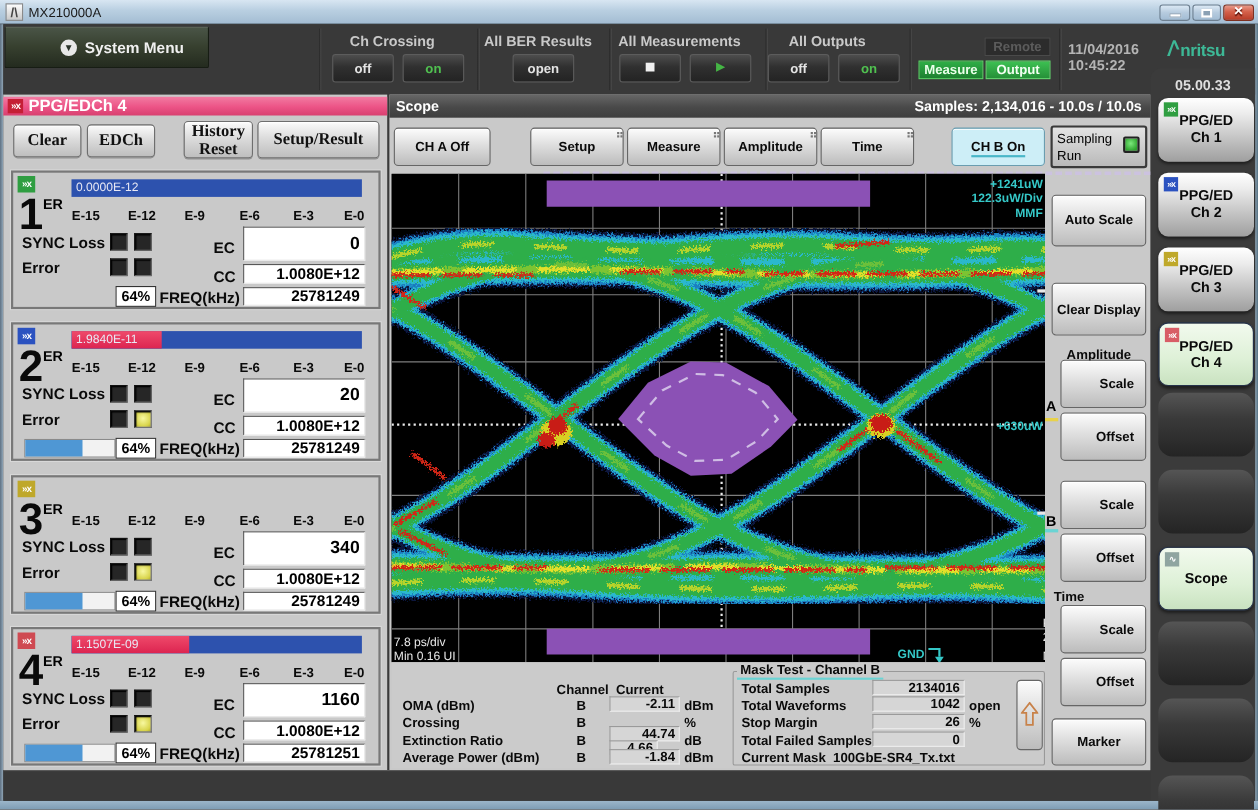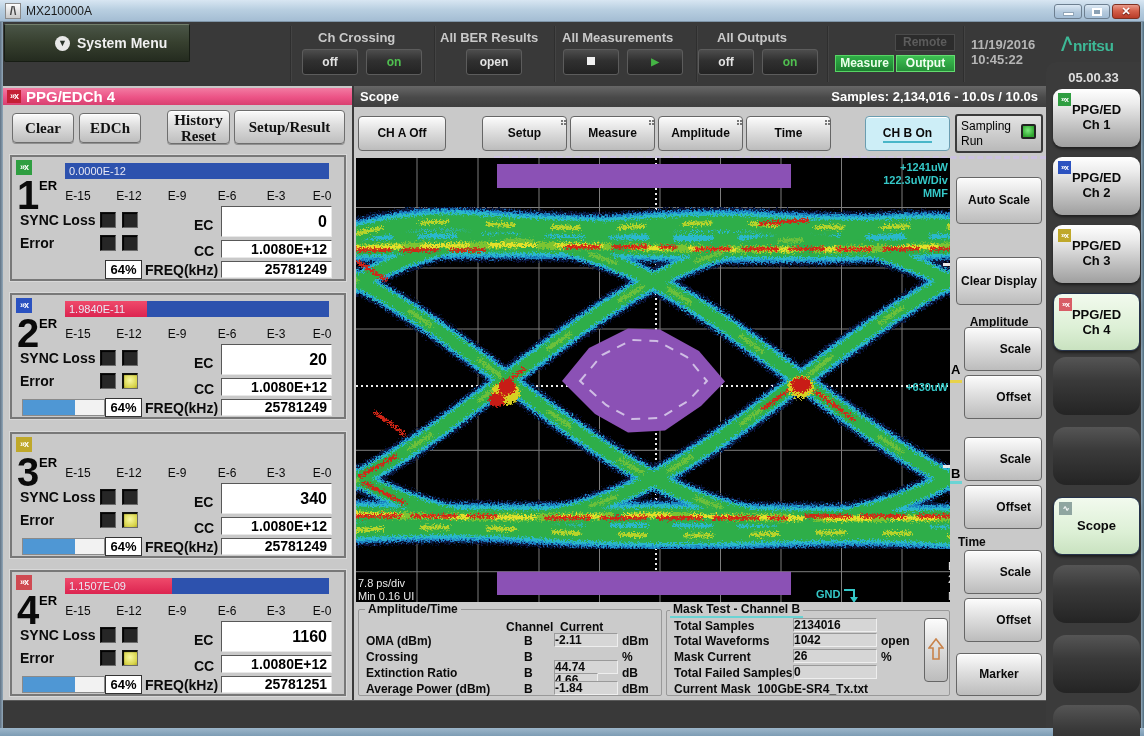--- a/index.html
+++ b/index.html
@@ -28,39 +28,39 @@
 #leftpanel{left:3px;top:86px;width:349px;height:614px;background:#c9c9c9}
 #pinkhdr{left:0;top:2px;width:349px;height:17px;background:linear-gradient(#f27ba2,#ec5386 55%,#d84070);color:#fff;font-weight:bold;font-size:15px}
 .srfbtn{background:linear-gradient(#fbfbfb,#dcdcdc 45%,#bebebe);border:1px solid #6e6e6e;border-radius:4px;box-shadow:inset 0 1px 0 #fff,0 1px 0 #909090;font-family:"Liberation Serif",serif;font-weight:bold;font-size:15px;color:#111;text-align:center}
 .blk{left:7px;width:336px;height:126px;background:#c9c9c9;border:2px solid #787878;box-shadow:0 0 0 1px #d8d8d8}
 .cicon{left:4px;top:3px;width:16px;height:15px;color:#fff;font-size:9px;font-weight:bold;text-align:center;line-height:15px;letter-spacing:-1px}
 .vbar{left:53px;top:6px;width:264px;height:16px;background:#2d52ae;color:#e8e8f4;font-size:11px;line-height:16px;overflow:hidden}
 .vred{position:absolute;left:0;top:0;height:16px;background:linear-gradient(#ef4a6b,#dc2450)}
 .vtxt{position:absolute;left:4px;top:0}
 .bignum{left:5px;top:18px;font-size:40px;font-weight:bold;color:#0a0a0a;line-height:40px}
 .erlbl{left:27px;top:21px;font-size:13px;font-weight:bold}
-.escale{top:32px;font-size:12px;font-weight:normal;color:#0a0a0a}
+.escale{top:32px;font-size:12px;font-weight:bold;color:#0a0a0a}
 .slbl{font-size:14px;font-weight:bold;color:#0a0a0a}
 .ind{width:16px;height:16px;background:#262626;border:1px solid #111;border-right-color:#6a6a6a;border-bottom-color:#6a6a6a;box-shadow:inset 1px 1px 1px #000}
 .ind.lit{background:radial-gradient(circle at 50% 45%,#f8f8a0,#d8d44a 70%,#b0aa28)}
 .wbox{background:#fff;border:1px solid #585858;border-bottom-color:#e8e8e8;border-right-color:#e8e8e8;color:#000;font-weight:bold;text-align:right}
 .pbar{left:10px;top:104px;width:83px;height:17px;background:#f2f2f2;border:1px solid #8a8a8a}
 .pfill{position:absolute;left:0;top:0;height:15px;width:64%;background:#4f97d4}
 .pctbox{left:93px;top:103px;width:37px;height:19px;background:#fff;border:1px solid #333;color:#000;font-weight:bold;font-size:13px;text-align:center;line-height:17px}
 
 #scope{left:354px;top:86px;width:692px;height:614px;background:#c9c9c9}
 #scopehdr{left:0;top:0;width:692px;height:21px;background:linear-gradient(#676767,#494949 55%,#3e3e3e);color:#fff;font-weight:bold;font-size:13px}
 .gbtn{background:linear-gradient(#fcfcfc,#dedede 45%,#bcbcbc);border:1px solid #666;border-radius:4px;box-shadow:inset 0 1px 0 #fff;font-weight:bold;font-size:12px;color:#0a0a0a;text-align:center}
 i.dots{position:absolute;right:3px;top:3px;width:2px;height:2px;background:#777;box-shadow:3px 0 #777,0 3px #777,3px 3px #777}
 #eye{left:2px;top:72px;width:594px;height:444px;background:#000}
 
 .rclbl{font-size:12px;font-weight:bold;color:#0a0a0a;text-align:center;width:86px}
 
 #meas{left:2px;top:516px;width:594px;height:96px;background:#cbcbcb;font-size:12px;font-weight:bold;color:#0a0a0a}
-.mbox{background:#d6d6d6;border:1px solid #9a9a9a;border-bottom-color:#eee;border-right-color:#eee;text-align:left;font-weight:bold}
+.mbox{background:#d6d6d6;border:1px solid #9a9a9a;border-bottom-color:#eee;border-right-color:#eee;text-align:right;font-weight:bold}
 
 #sidebar{left:1046px;top:62px;width:95px;height:666px;background:#3b3b3b;border-top-left-radius:10px}
 .tab{left:7px;width:87px;height:58px;border-radius:9px;background:linear-gradient(#ffffff,#ececec 25%,#bdbdbd 70%,#9f9f9f);box-shadow:0 2px 3px rgba(0,0,0,.5);text-align:center;font-weight:bold;font-size:13px;color:#0a0a0a}
 .tab.dark{background:linear-gradient(#555,#3a3a3a 40%,#242424);box-shadow:none;border-radius:13px}
 .tab.act{background:linear-gradient(#f2faee,#ddf0d6 60%,#c9e2c0);border:1px solid #25324a}
 .ticn{position:absolute;left:5px;top:4px;width:13px;height:13px;color:#fff;font-size:8px;font-weight:bold;line-height:13px;text-align:center;letter-spacing:-1px}
 #botstrip{left:3px;top:700px;width:1043px;height:28px;background:#393939;border-top:1px solid #595959}
 </style></head>
 <body>
 
@@ -98,21 +98,21 @@
   <div class="abs dbtn" style="left:624px;top:27px;width:56px;color:#45b545;font-size:10px">▶</div>
   <div class="abs tsep" style="left:693px"></div>
   <div class="abs tlabel" style="left:714px;top:8px">All Outputs</div>
   <div class="abs dbtn" style="left:695px;top:27px;width:56px">off</div>
   <div class="abs dbtn" style="left:759px;top:27px;width:56px;color:#50c050">on</div>
   <div class="abs tsep" style="left:824px"></div>
   <div class="abs" style="left:892px;top:12px;width:60px;height:17px;background:#2c2c2c;border:1px solid #4a4a4a;color:#5c5c5c;font-size:12px;font-weight:bold;text-align:center;line-height:15px">Remote</div>
   <div class="abs" style="left:832px;top:33px;width:59px;height:17px;background:linear-gradient(#2fae46,#1d8030);border:1px solid #57d464;color:#eaffea;font-size:12px;font-weight:bold;text-align:center;line-height:15px">Measure</div>
   <div class="abs" style="left:893px;top:33px;width:59px;height:17px;background:linear-gradient(#3dc052,#259038);border:1px solid #64dc70;color:#f2fff2;font-size:12px;font-weight:bold;text-align:center;line-height:15px">Output</div>
   <div class="abs tsep" style="left:960px"></div>
-  <div class="abs tlabel" style="left:968px;top:15px;color:#b5b5b5">11/19/2016</div>
+  <div class="abs tlabel" style="left:968px;top:15px;color:#b5b5b5">11/04/2016</div>
   <div class="abs tlabel" style="left:968px;top:30px;color:#b5b5b5">10:45:22</div>
   <svg class="abs" style="left:1057px;top:12px" width="76" height="20" viewBox="0 0 76 20">
     <path d="M1,17 L6.4,2.5 L8.6,2.5 L12.3,11 L9.9,11 L7.4,5.2 L3.4,17 Z" fill="#3db896"></path>
     <text x="13" y="17" font-family="Liberation Sans,sans-serif" font-size="15.5" font-weight="bold" fill="#3db896" letter-spacing="-0.4">nritsu</text>
   </svg>
 </div>
 
 <div class="abs" id="leftpanel">
   <div class="abs" id="pinkhdr">
       <span style="position:absolute;left:4px;top:2px;width:14px;height:13px;background:#c51f35;color:#fff;font-size:9px;font-weight:bold;text-align:center;line-height:13px;letter-spacing:-1px">»x</span>
@@ -425,23 +425,20 @@
   <div class="abs" style="left:596px;top:294px;width:12px;height:3px;background:#e8d24a"></div>
   <div class="abs gbtn" style="left:610px;top:351px;width:78px;height:44px;line-height:42px;text-align:right;padding-right:10px">Scale</div>
   <div class="abs gbtn" style="left:610px;top:399px;width:78px;height:44px;line-height:42px;text-align:right;padding-right:10px">Offset</div>
   <div class="abs" style="left:597px;top:380px;font-size:13px;font-weight:bold">B</div>
   <div class="abs" style="left:596px;top:395px;width:12px;height:3px;background:#6ad4d4"></div>
   <div class="abs rclbl" style="left:602px;top:449px;text-align:left;padding-left:2px">Time</div>
   <div class="abs gbtn" style="left:610px;top:464px;width:78px;height:44px;line-height:42px;text-align:right;padding-right:10px">Scale</div>
   <div class="abs gbtn" style="left:610px;top:512px;width:78px;height:44px;line-height:42px;text-align:right;padding-right:10px">Offset</div>
   <div class="abs gbtn" style="left:602px;top:567px;width:86px;height:43px;line-height:41px">Marker</div>
   <div class="abs" id="meas">
-    <fieldset style="position:absolute;left:2px;top:0;width:304px;height:94px;border:1px solid #999;border-radius:2px">
-      <legend style="font-size:12px;font-weight:bold;margin-left:6px;padding:0 3px">Amplitude/Time</legend>
-    </fieldset>
     <fieldset style="position:absolute;left:310px;top:0;width:284px;height:94px;border:1px solid #999;border-radius:2px">
       <legend style="font-size:12px;font-weight:bold;margin-left:3px;padding:0 3px;border-bottom:2px solid #6ad4d4">Mask Test - Channel B</legend>
     </fieldset>
     <div class="abs" style="left:150px;top:18px">Channel</div>
     <div class="abs" style="left:204px;top:18px">Current</div>
     <div class="abs" style="left:10px;top:32px">OMA (dBm)</div>
     <div class="abs" style="left:10px;top:48px">Crossing</div>
     <div class="abs" style="left:10px;top:64px">Extinction Ratio</div>
     <div class="abs" style="left:10px;top:80px">Average Power (dBm)</div>
     <div class="abs" style="left:168px;top:32px">B</div>
@@ -451,21 +448,21 @@
     <div class="abs mbox" style="left:198px;top:31px;width:64px;height:14px;line-height:13px">-2.11&nbsp;</div>
     <div class="abs mbox" style="left:198px;top:58px;width:64px;height:14px;line-height:13px">44.74&nbsp;</div>
     <div class="abs mbox" style="left:198px;top:71px;width:44px;height:14px;line-height:13px">4.66&nbsp;</div>
     <div class="abs mbox" style="left:198px;top:79px;width:64px;height:14px;line-height:13px">-1.84&nbsp;</div>
     <div class="abs" style="left:266px;top:32px">dBm</div>
     <div class="abs" style="left:266px;top:48px">%</div>
     <div class="abs" style="left:266px;top:64px">dB</div>
     <div class="abs" style="left:266px;top:80px">dBm</div>
     <div class="abs" style="left:318px;top:17px">Total Samples</div>
     <div class="abs" style="left:318px;top:32px">Total Waveforms</div>
-    <div class="abs" style="left:318px;top:48px">Mask Current</div>
+    <div class="abs" style="left:318px;top:48px">Stop Margin</div>
     <div class="abs" style="left:318px;top:64px">Total Failed Samples</div>
     <div class="abs" style="left:318px;top:80px">Current Mask&nbsp;&nbsp;100GbE-SR4_Tx.txt</div>
     <div class="abs mbox" style="left:437px;top:16px;width:84px;height:14px;line-height:13px">2134016&nbsp;</div>
     <div class="abs mbox" style="left:437px;top:31px;width:84px;height:14px;line-height:13px">1042&nbsp;</div>
     <div class="abs mbox" style="left:437px;top:47px;width:84px;height:14px;line-height:13px">26&nbsp;</div>
     <div class="abs mbox" style="left:437px;top:63px;width:84px;height:14px;line-height:13px">0&nbsp;</div>
     <div class="abs" style="left:525px;top:32px">open</div>
     <div class="abs" style="left:525px;top:48px">%</div>
     <div class="abs gbtn" style="left:568px;top:16px;width:24px;height:64px;line-height:58px;color:#cofff;font-size:17px"><svg width="16" height="22" viewBox="0 0 16 22" style="vertical-align:middle">
           <path d="M8,1 L15,10 H11 V21 H5 V10 H1 Z" fill="none" stroke="#c8824a" stroke-width="1.6"></path>

